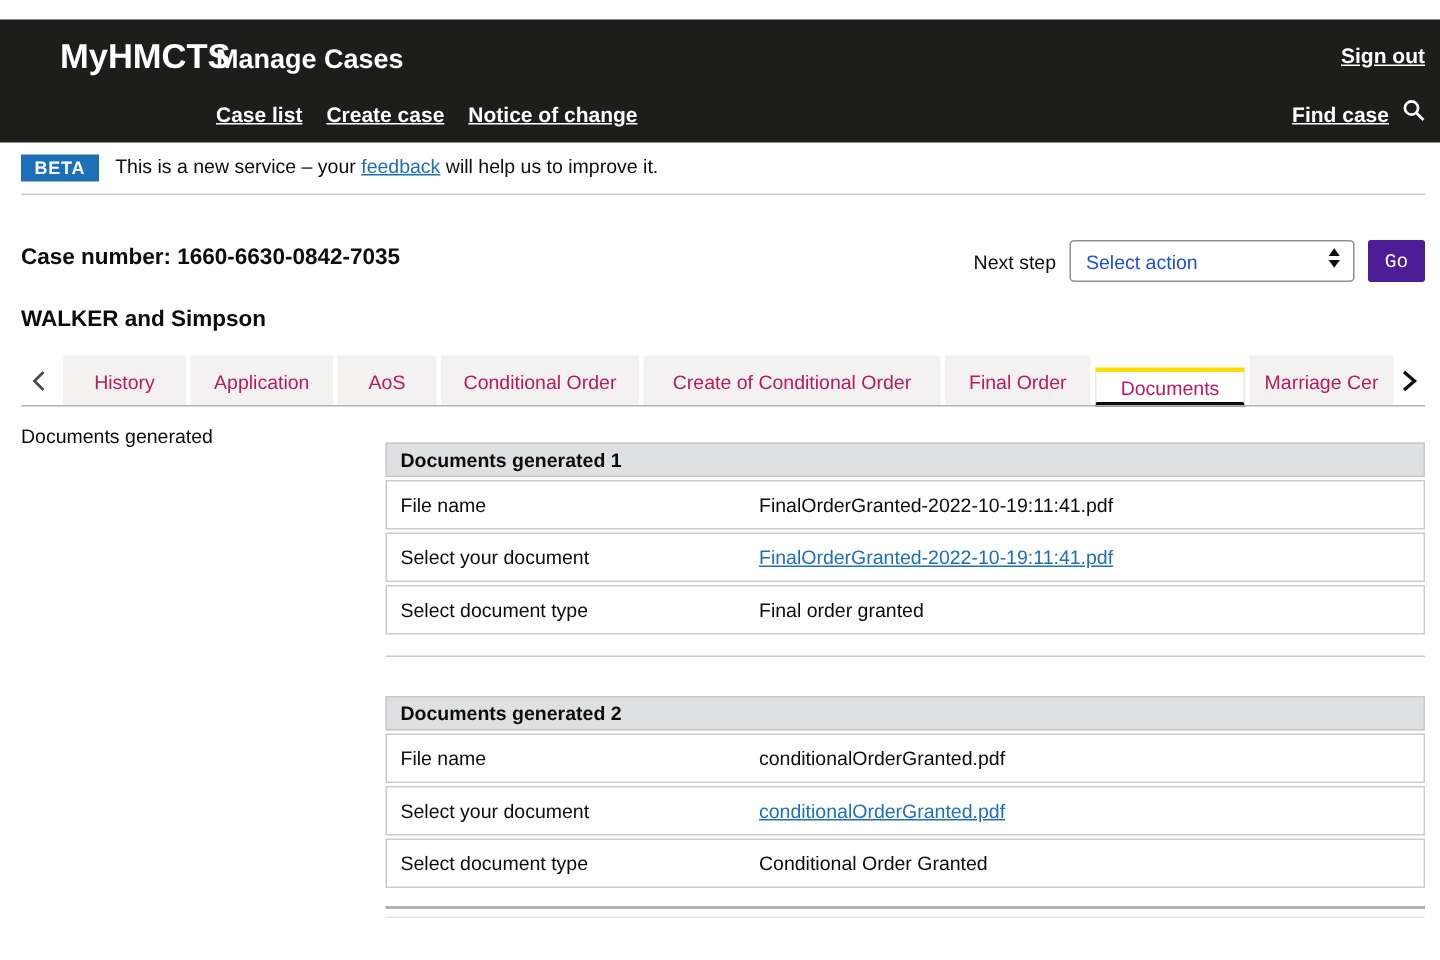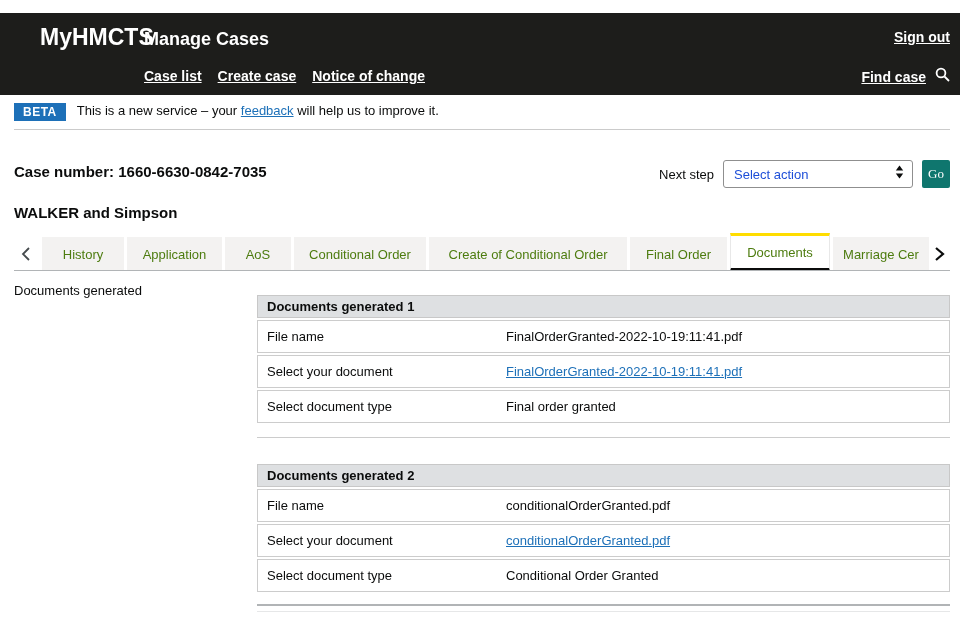--- a/index.html
+++ b/index.html
@@ -22,31 +22,31 @@
   .hr-beta{position:absolute;top:129px;left:14px;right:10px;height:1px;background:#cbcbcb;}
 
   
   .case-num{position:absolute;top:163px;left:14px;font-size:15px;font-weight:bold;}
   .parties{position:absolute;top:204px;left:14px;font-size:15px;font-weight:bold;}
   .next-step{position:absolute;top:160px;right:10px;display:flex;align-items:center;gap:9px;}
   .next-step-label{font-size:13px;}
   .sel{box-sizing:border-box;width:190px;height:28px;border:1px solid #8f8f8f;border-radius:3px;background:#fff;
        display:flex;align-items:center;justify-content:space-between;padding:0 8px 0 10px;cursor:default;}
   .sel-val{font-size:13px;color:#1d4ed8;}
-  .go-btn{box-sizing:border-box;width:28px;height:28px;background:#0f766e;color:#fff;border:none;border-radius:2px;
-          font-size:13px;font-family:Liberation Serif, serif;}
+  .go-btn{box-sizing:border-box;width:38px;height:28px;background:#4c1d95;color:#fff;border:none;border-radius:2px;
+          font-size:13px;font-family:Liberation Mono, monospace;}
 
   
   .chev{position:absolute;top:246px;}
   .chev-left{left:21px;}
   .chev-right{left:934px;}
   .tabs{position:absolute;left:42px;top:233px;height:38px;display:flex;gap:3px;align-items:flex-end;}
   .tab{box-sizing:border-box;height:34px;background:#f3f2f1;font-size:13px;display:flex;align-items:center;
-       justify-content:center;white-space:nowrap;overflow:hidden;color:#4d7c0f;}
-  .tab.selected{height:38px;background:#fff;border-top:3px solid #ffdd00;border-bottom:3px solid #0b0c0c;
+       justify-content:center;white-space:nowrap;overflow:hidden;color:#be185d;}
+  .tab.selected{height:26px;background:#fff;border-top:3px solid #ffdd00;border-bottom:3px solid #0b0c0c;
        border-left:1px solid #e8e8e8;border-right:1px solid #e8e8e8;}
   .t0{width:82px}.t1{width:95px}.t2{width:66px}.t3{width:132px}.t4{width:198px}.t5{width:97px}.t6{width:100px}.t7{width:96px}
   .hr-tabs{position:absolute;top:270px;left:14px;right:10px;height:1px;background:#b1b4b6;}
 
   
   .section-label{position:absolute;left:14px;top:283px;font-size:13px;}
   .ccd-table{position:absolute;left:257px;width:693px;font-size:13px;}
   .tbl1{top:295px;} .tbl2{top:464px;}
   .ccd-head{box-sizing:border-box;height:23px;line-height:21px;background:#dee0e2;border:1px solid #c8c8c8;
             font-weight:bold;padding-left:9px;}

